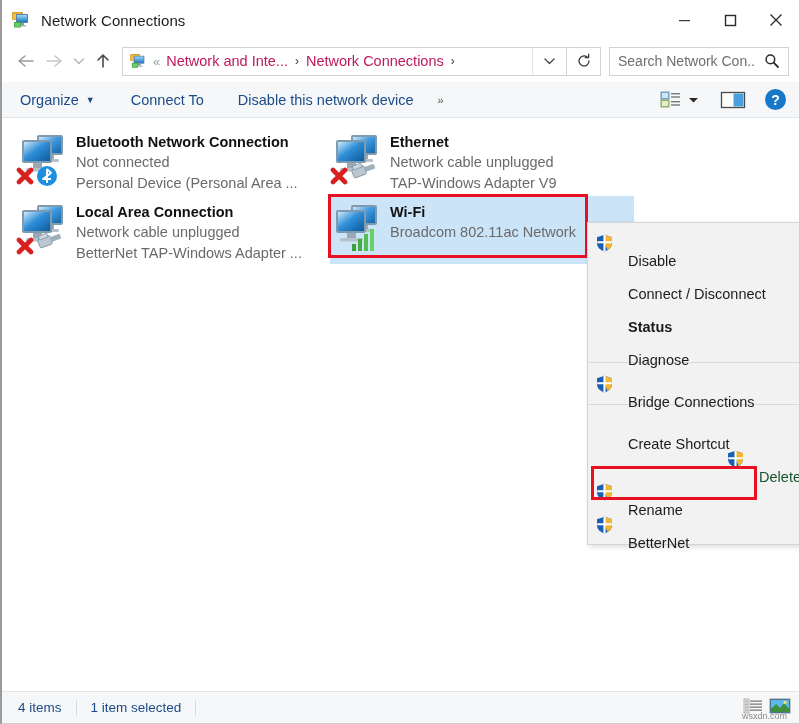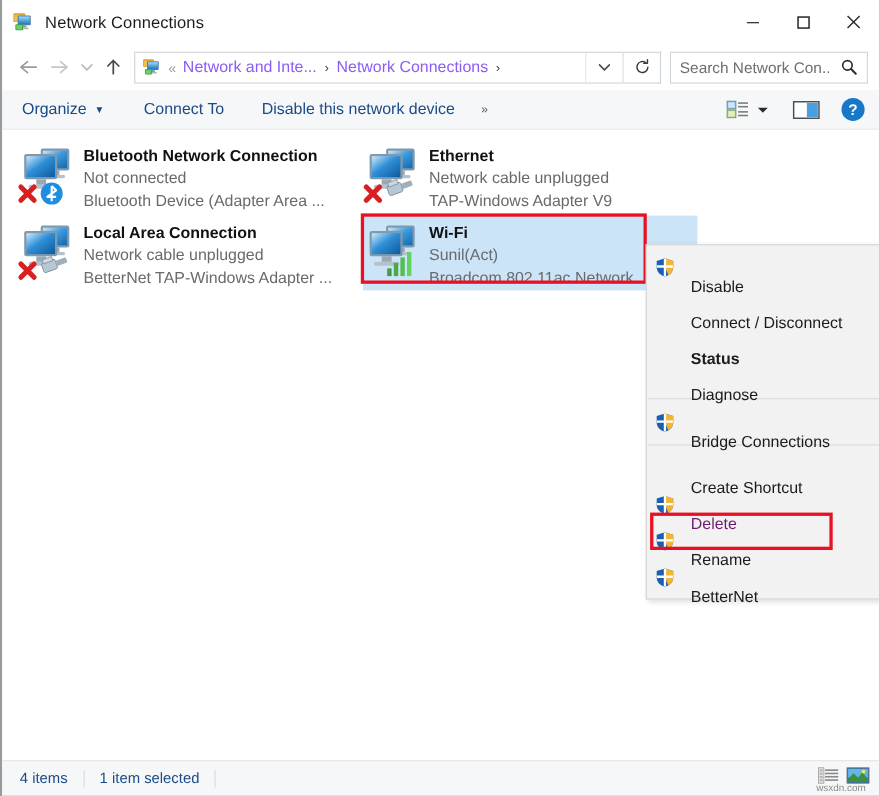--- a/index.html
+++ b/index.html
@@ -49,21 +49,21 @@
   }
   #nav-back { margin-left: 10px; }
   #crumbbar {
     margin-left: 6px; height: 29px; flex: 1 1 auto; min-width: 0;
     border: 1px solid #cfd4d8; background: #fff;
     display: flex; align-items: center;
   }
   #crumb-icon { margin-left: 7px; width: 18px; height: 16px; flex: none; }
   .crumb-sep { color: #9aa0a6; font-size: 13px; padding: 0 5px; flex: none; }
   .crumb {
-    font-size: 14.5px; color: #8b5cf6; white-space: nowrap;
+    font-size: 14.5px; color: #be185d; white-space: nowrap;
     padding: 0 1px; flex: none;
   }
   .crumb-chev { color: #3b3b3b; font-size: 12px; padding: 0 6px; flex: none; }
   #crumb-drop {
     margin-left: auto; width: 34px; height: 27px; flex: none;
     display: flex; align-items: center; justify-content: center;
     border-left: 1px solid #e2e6e9;
   }
   #nav-refresh {
     width: 34px; height: 29px; flex: none; margin-left: 0;
@@ -139,21 +139,21 @@
     border: 1px solid #d4d4d4;
     box-shadow: 2px 2px 5px rgba(0,0,0,.14);
     padding: 3px 0;
   }
   .ctx-item {
     height: 33px; display: flex; align-items: center;
     font-size: 14.5px; color: #1b1b1b; padding-left: 8px;
     white-space: nowrap;
   }
   .ctx-item.bold { font-weight: 700; }
-  .ctx-item.disabled { color: #701a75; }
+  .ctx-item.disabled { color: #14532d; justify-content: flex-end; }
   .ctx-shield { width: 24px; flex: none; display: flex; align-items: center; }
   .ctx-noshield { width: 24px; flex: none; }
   .ctx-label { margin-left: 8px; margin-top: 36px; }
   .ctx-sep { height: 1px; background: #d9d9d9; margin: 4px 1px; }
   #props-redbox {
     position: absolute; border: 3px solid #e81123; pointer-events: none;
   }
 
   
   #statusbar {
@@ -359,21 +359,21 @@
             </linearGradient>
           </defs>
           <path d="M3 40 L15 52 M15 40 L3 52" stroke="#d92020" stroke-width="4.6" stroke-linecap="round"></path>
           <circle cx="31" cy="46" r="10" fill="#1e8ee0"></circle>
           <path d="M31 39 L35 43 L27 49 L35 49 M31 53 L31 39" stroke="#ffffff" stroke-width="1.9" fill="none" stroke-linejoin="round"></path>
         </svg>
       </span>
       <span class="conn-text">
         <div class="conn-name">Bluetooth Network Connection</div>
         <div class="conn-status">Not connected</div>
-        <div class="conn-adapter">Bluetooth Device (Adapter Area ...</div>
+        <div class="conn-adapter">Personal Device (Personal Area ...</div>
       </span>
     </div>
 
     <div class="conn-item" id="item-eth" style="left:328px; top:8px; width:290px;">
       <span class="conn-icon">
         <svg width="56" height="58" viewBox="0 0 56 58">
           <rect x="21" y="5" width="26" height="20" rx="2" fill="#7f99ad"></rect>
           <rect x="23" y="7" width="22" height="16" fill="url(#m2b)"></rect>
           <rect x="30" y="25" width="8" height="4" fill="#9aa9b5"></rect>
           <rect x="25" y="29" width="18" height="3" rx="1.2" fill="#b5c1cb"></rect>
@@ -474,21 +474,20 @@
           <g>
             <rect x="22" y="44" width="4" height="7" fill="#3f9e3f"></rect>
             <rect x="28" y="39" width="4" height="12" fill="#46ac46"></rect>
             <rect x="34" y="34" width="4" height="17" fill="#53bf53"></rect>
             <rect x="40" y="29" width="4" height="22" fill="#63d463"></rect>
           </g>
         </svg>
       </span>
       <span class="conn-text">
         <div class="conn-name">Wi-Fi</div>
-        <div class="conn-status">Sunil(Act)</div>
         <div class="conn-adapter">Broadcom 802.11ac Network</div>
       </span>
     </div>
 
     <div id="wifi-redbox" style="left:326px; top:76px; width:260px; height:64px;"></div>
 
     <div id="ctxmenu" style="left:585px; top:104px; width:215px;">
 
       <div class="ctx-item">
         <span class="ctx-shield">

